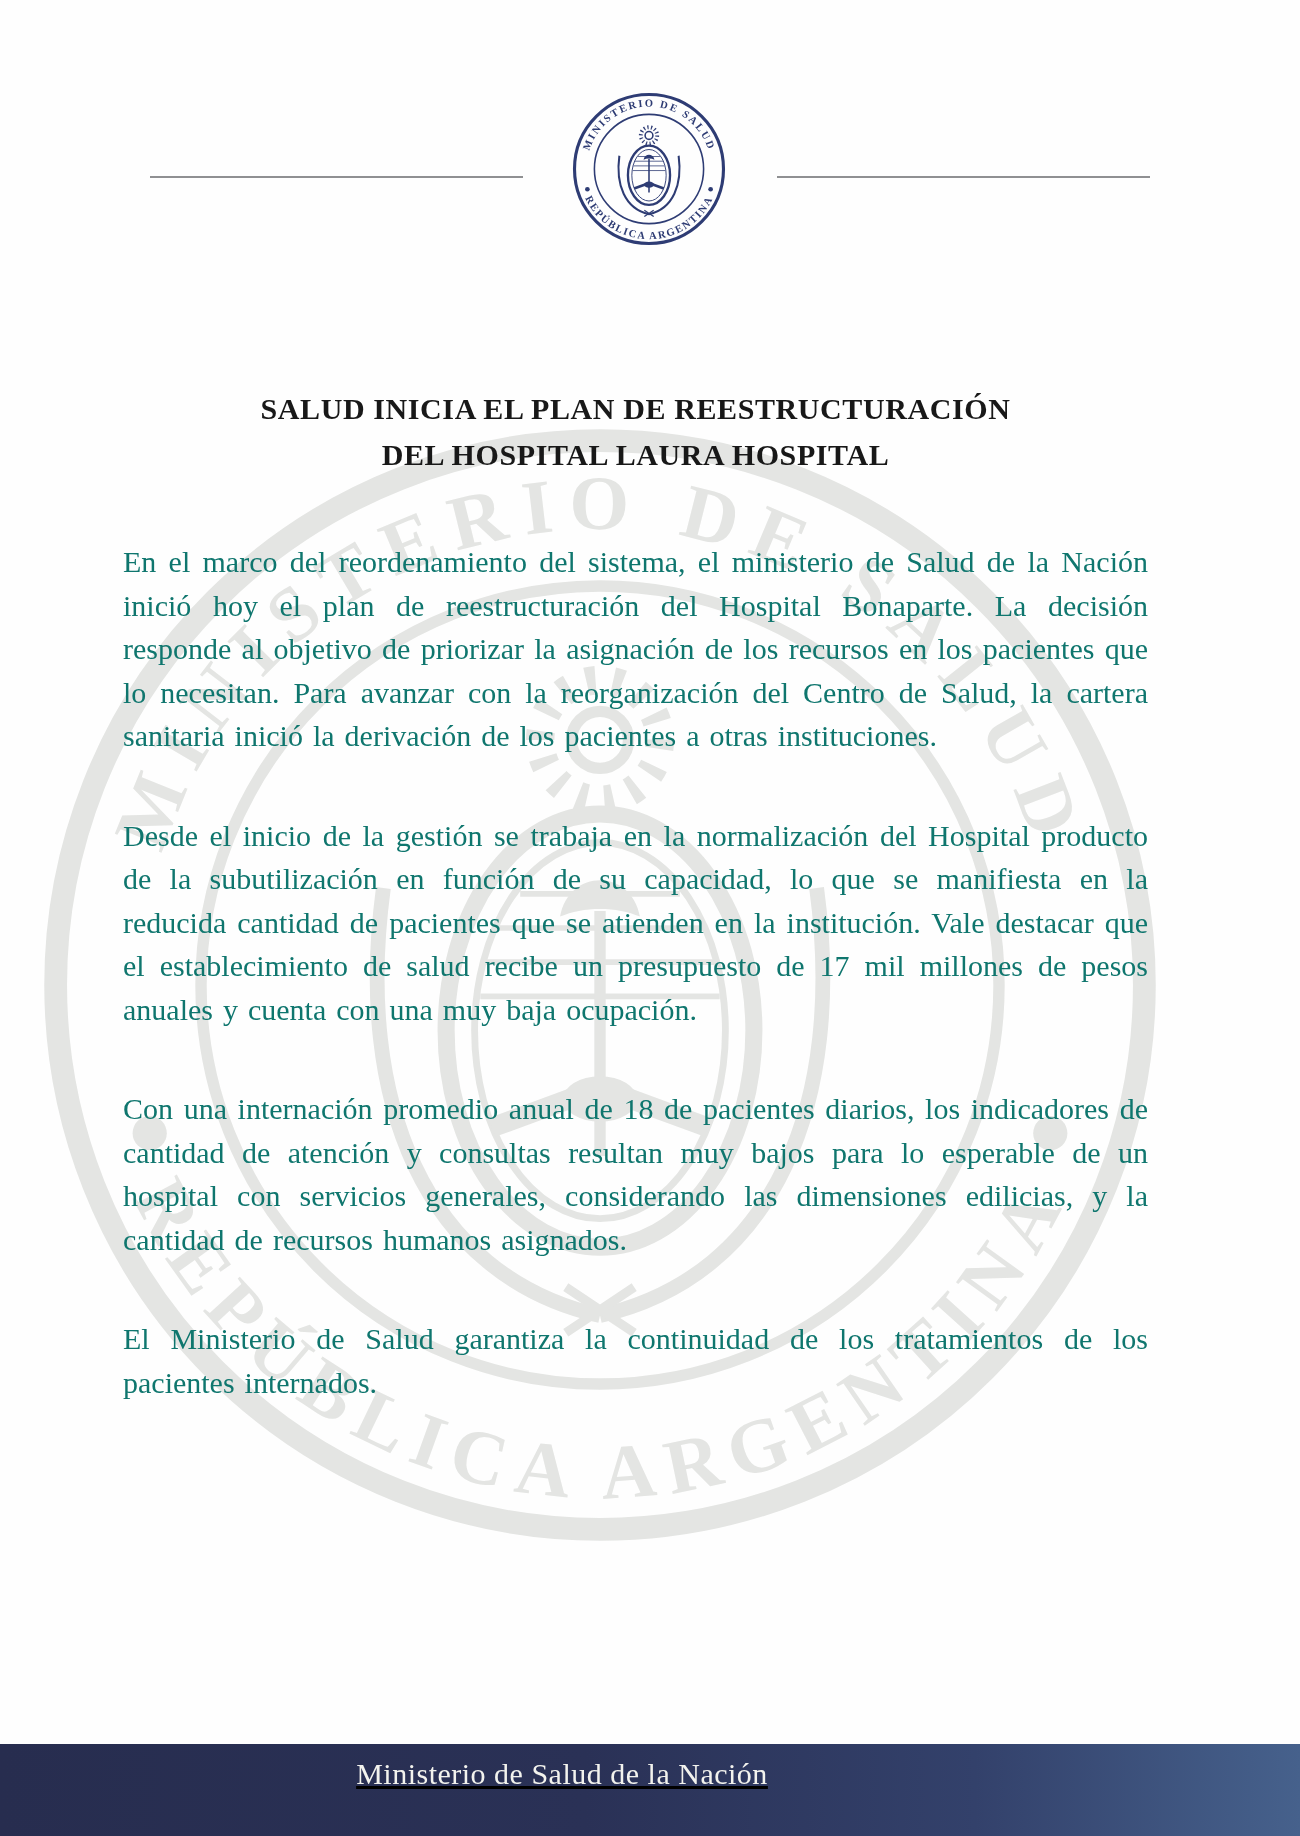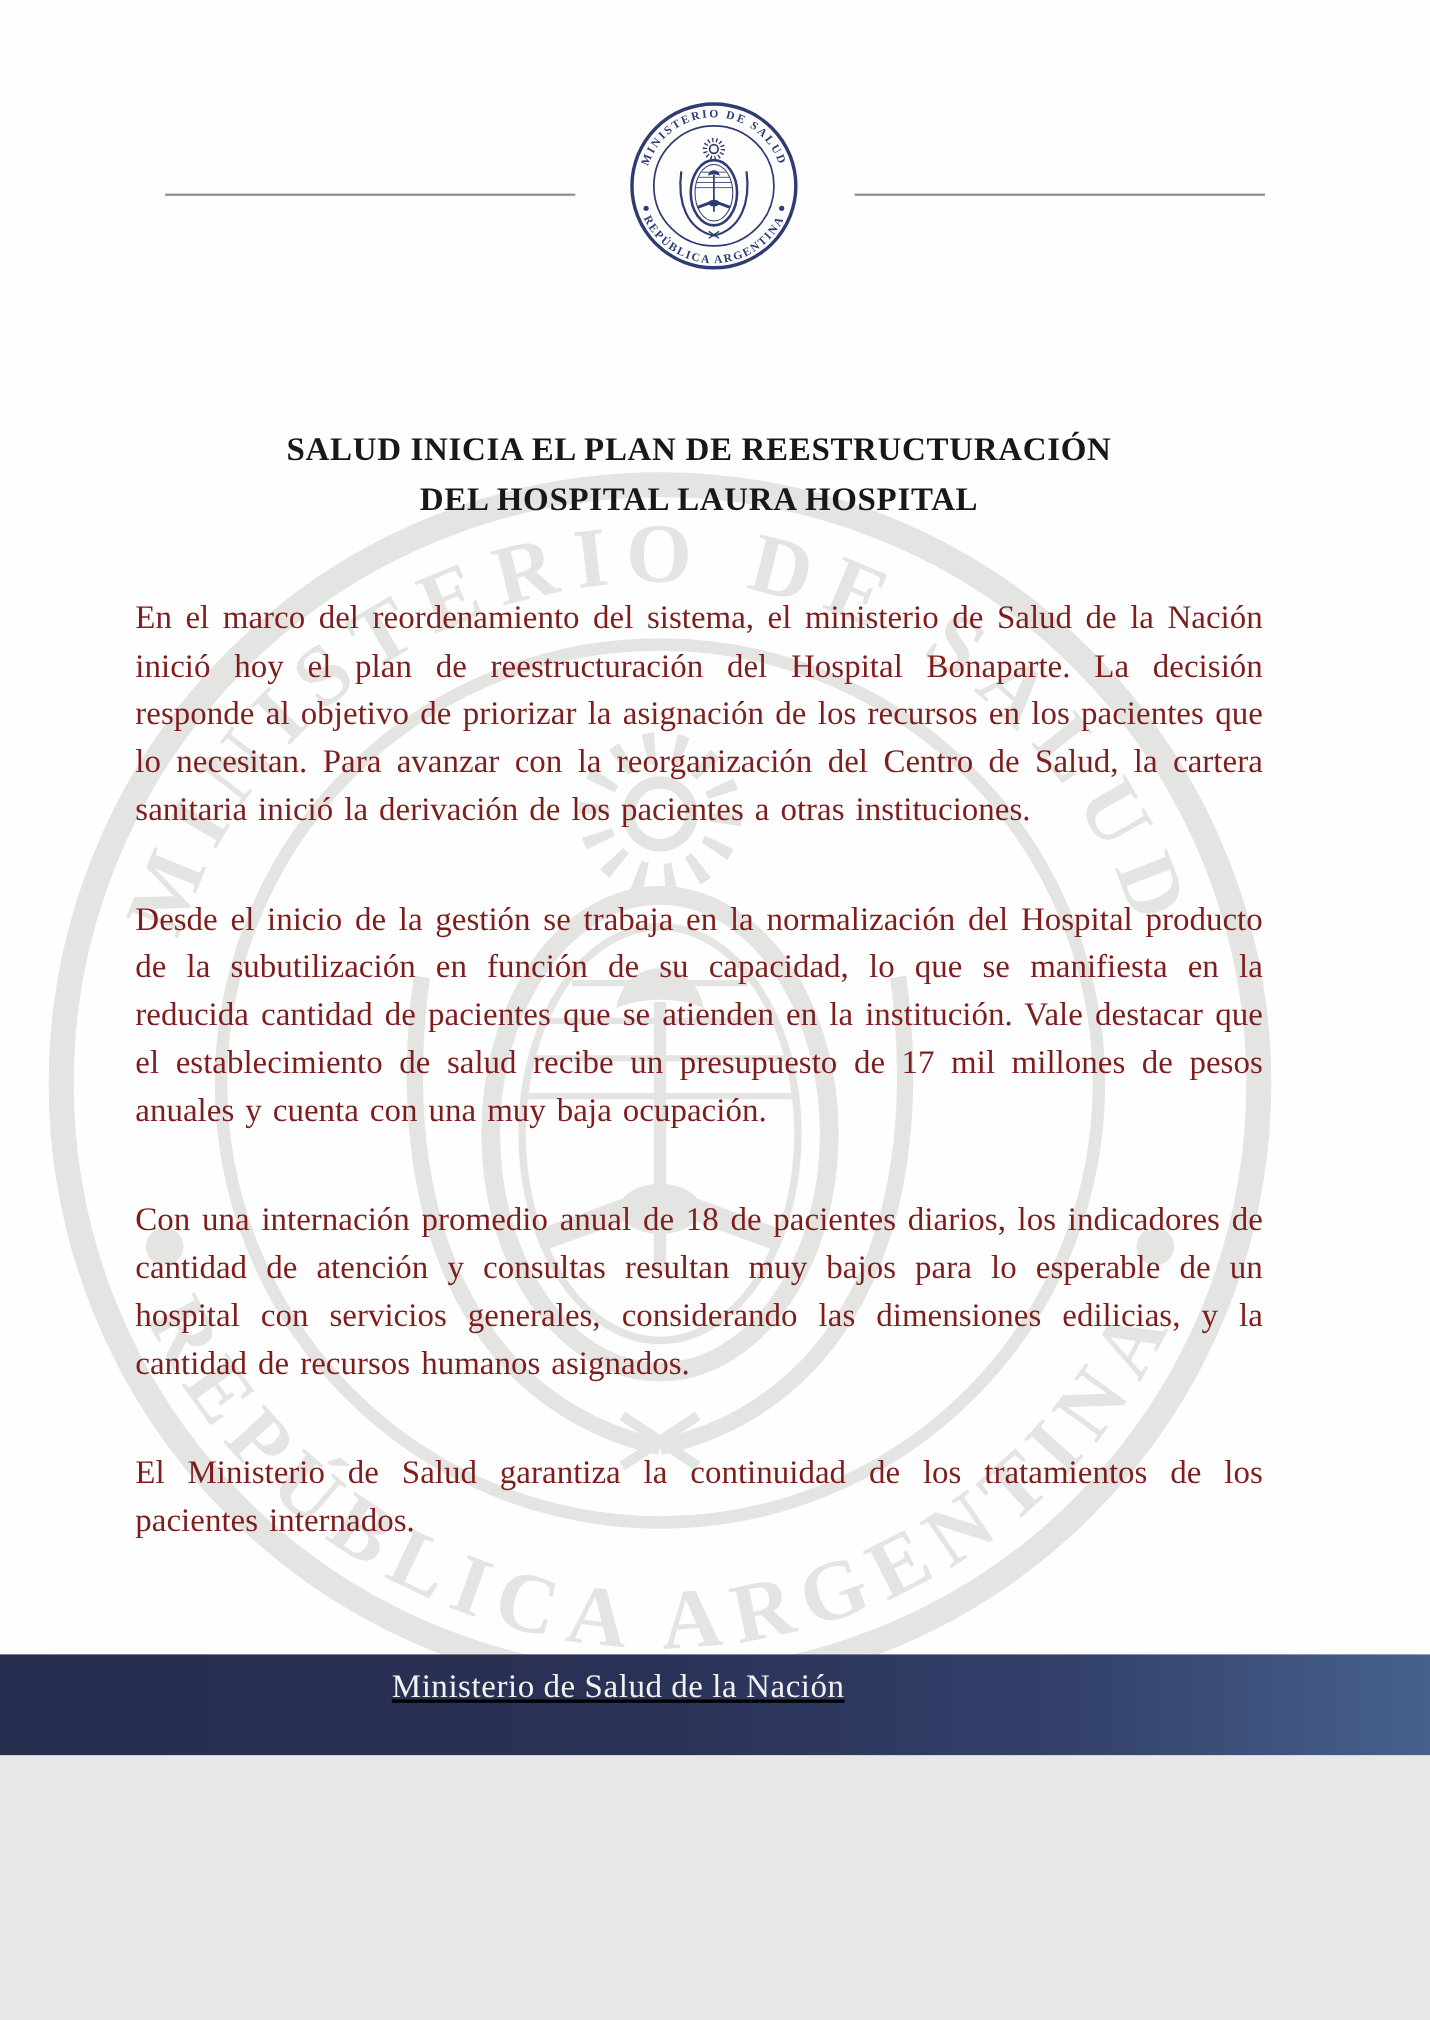--- a/index.html
+++ b/index.html
@@ -1,19 +1,19 @@
 <!DOCTYPE html>
 <html lang="es"><head>
 <meta charset="utf-8">
 <style>
   html, body { margin: 0; padding: 0; background: #e8e8e8; }
   .page {
     position: relative;
     width: 1300px;
-    height: 1596px;
+    height: 1836px;
     margin: 0 auto;
     background: #fefefe;
     overflow: hidden;
     font-family: "Liberation Serif", "DejaVu Serif", serif;
   }
 
   
   .watermark {
     position: absolute;
     left: 30px;
@@ -61,21 +61,21 @@
     font-weight: bold;
     letter-spacing: 0.6px;
     color: #181818;
   }
   .para {
     margin: 0 0 56px 0;
     font-size: 30px;
     line-height: 43.5px;
     word-spacing: 2.5px;
     text-align: justify;
-    color: #7f1d1d;
+    color: #0f766e;
   }
 
   
   .footer {
     position: absolute;
     left: 0; right: 0; bottom: 0;
     height: 92px;
     background: linear-gradient(90deg, #272d4f 0%, #2a3156 45%, #33416b 75%, #46618c 100%);
     z-index: 3;
     text-decoration: underline;

